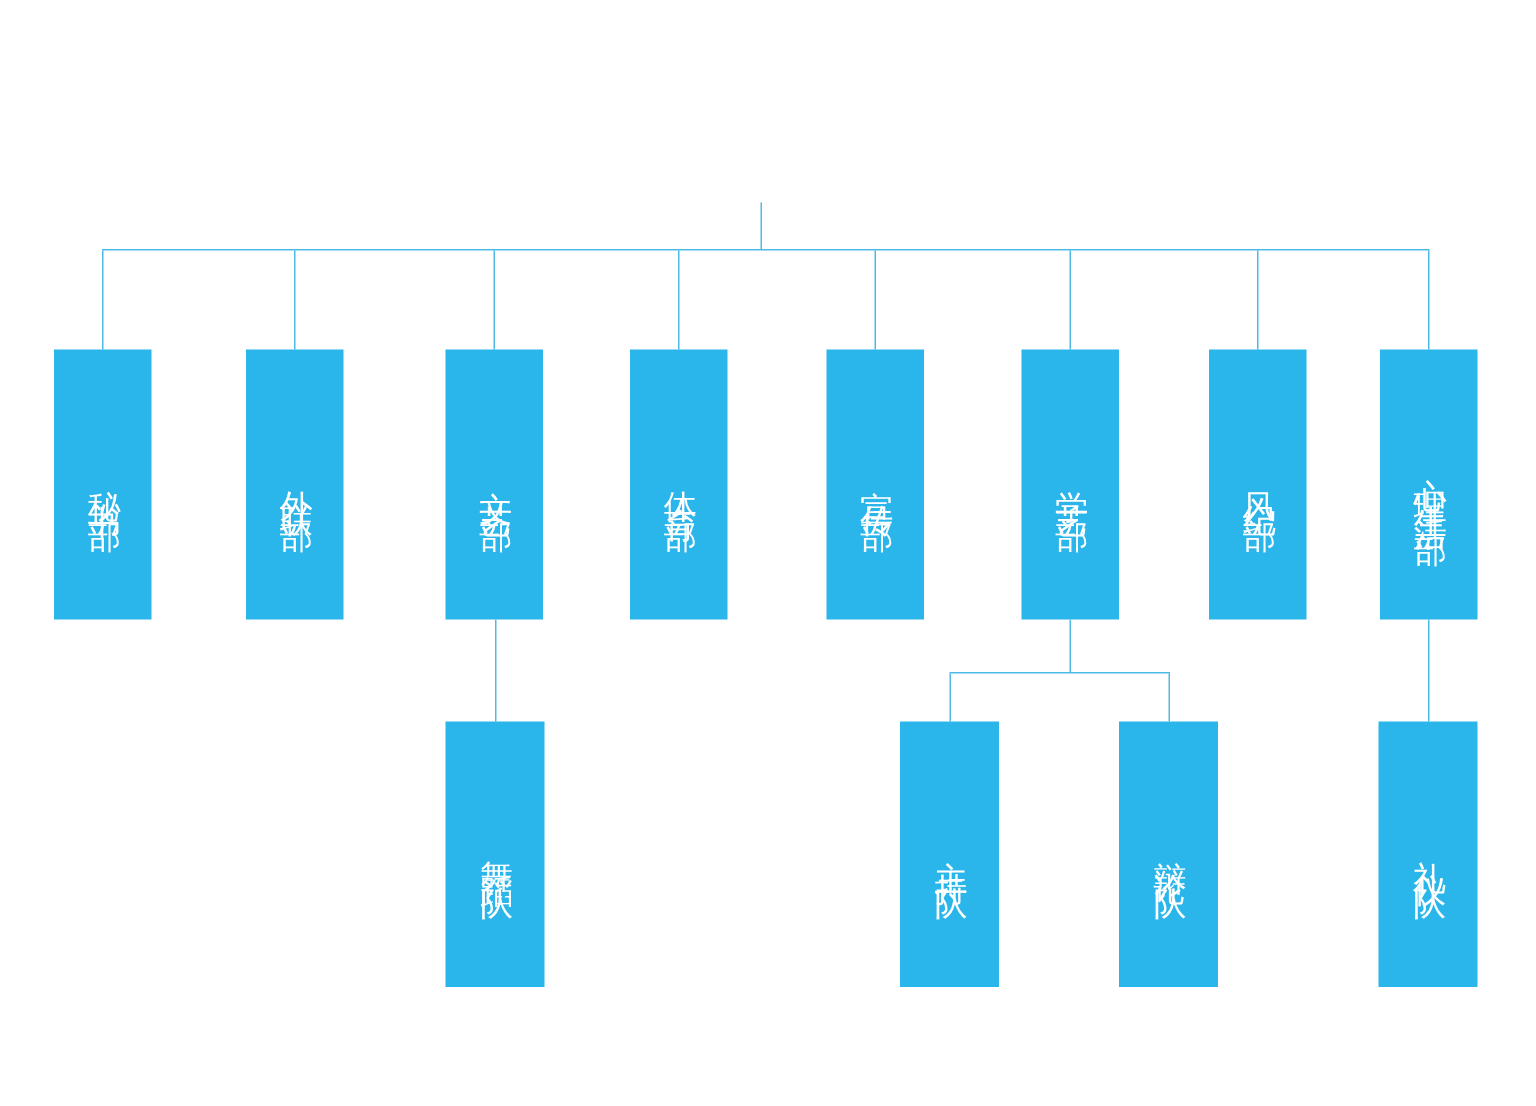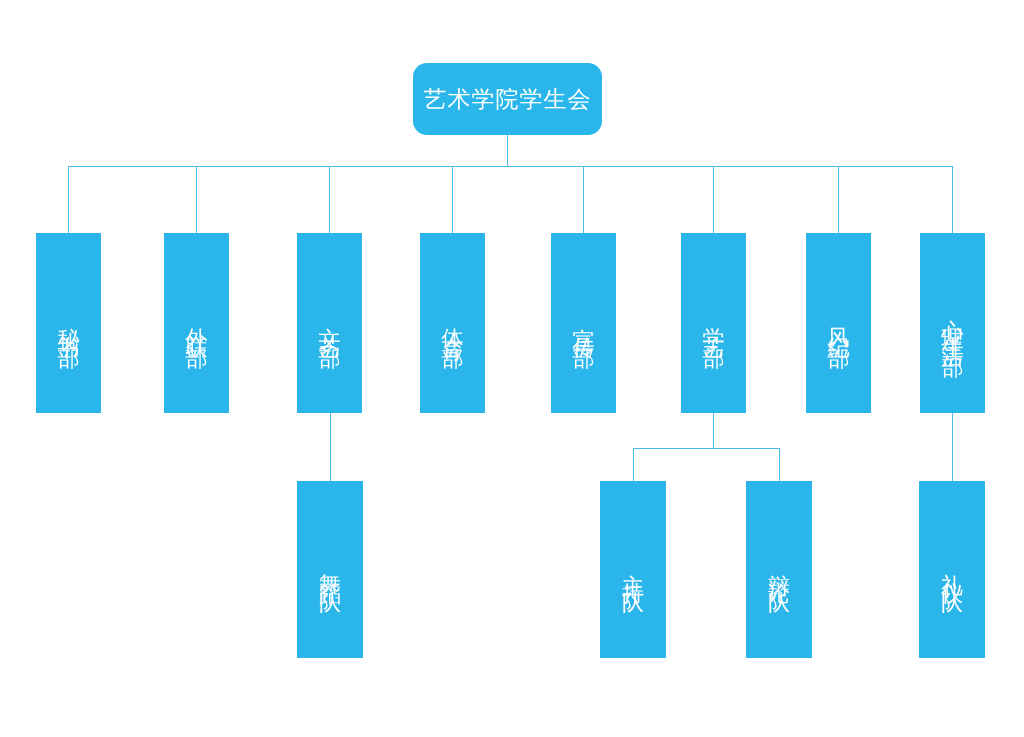--- a/index.html
+++ b/index.html
@@ -66,23 +66,20 @@
   <div class="line v" style="left:838px; top:167px; height:66px;"></div>
   <div class="line v" style="left:952px; top:167px; height:66px;"></div>
 
   <div class="line v" style="left:330px; top:413px; height:68px;"></div>
   <div class="line v" style="left:713px; top:413px; height:35px;"></div>
   <div class="line h" style="left:633px; top:448px; width:147px;"></div>
   <div class="line v" style="left:633px; top:449px; height:32px;"></div>
   <div class="line v" style="left:779px; top:449px; height:32px;"></div>
   <div class="line v" style="left:952px; top:413px; height:68px;"></div>
 
-  <div class="node root">
-    <span>艺术学院学生会</span>
-  </div>
 
   <div class="node dept" style="left:36px;">
     <span class="vtext">秘书部</span>
   </div>
   <div class="node dept" style="left:164px;">
     <span class="vtext">外联部</span>
   </div>
   <div class="node dept" style="left:297px;">
     <span class="vtext">文艺部</span>
   </div>

